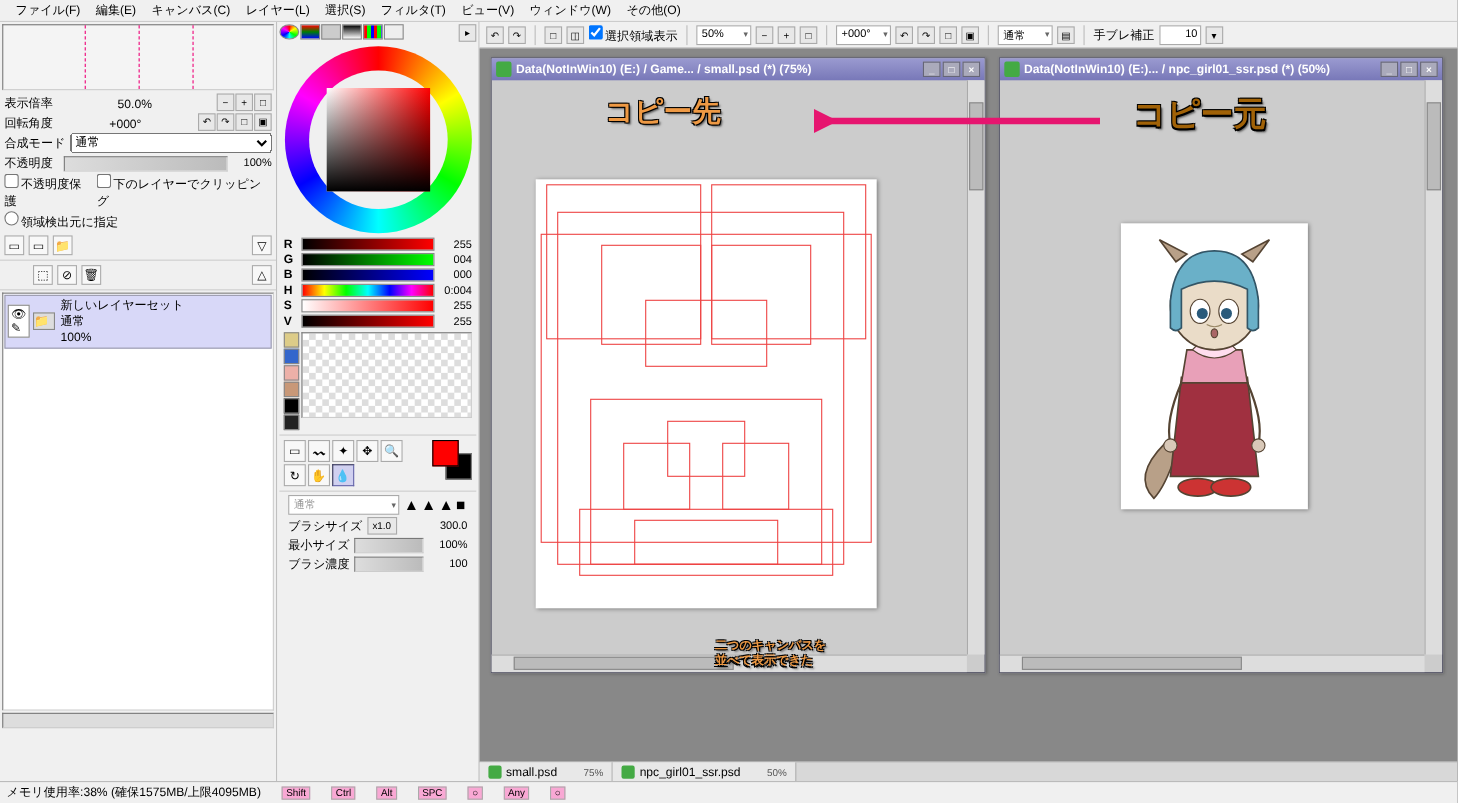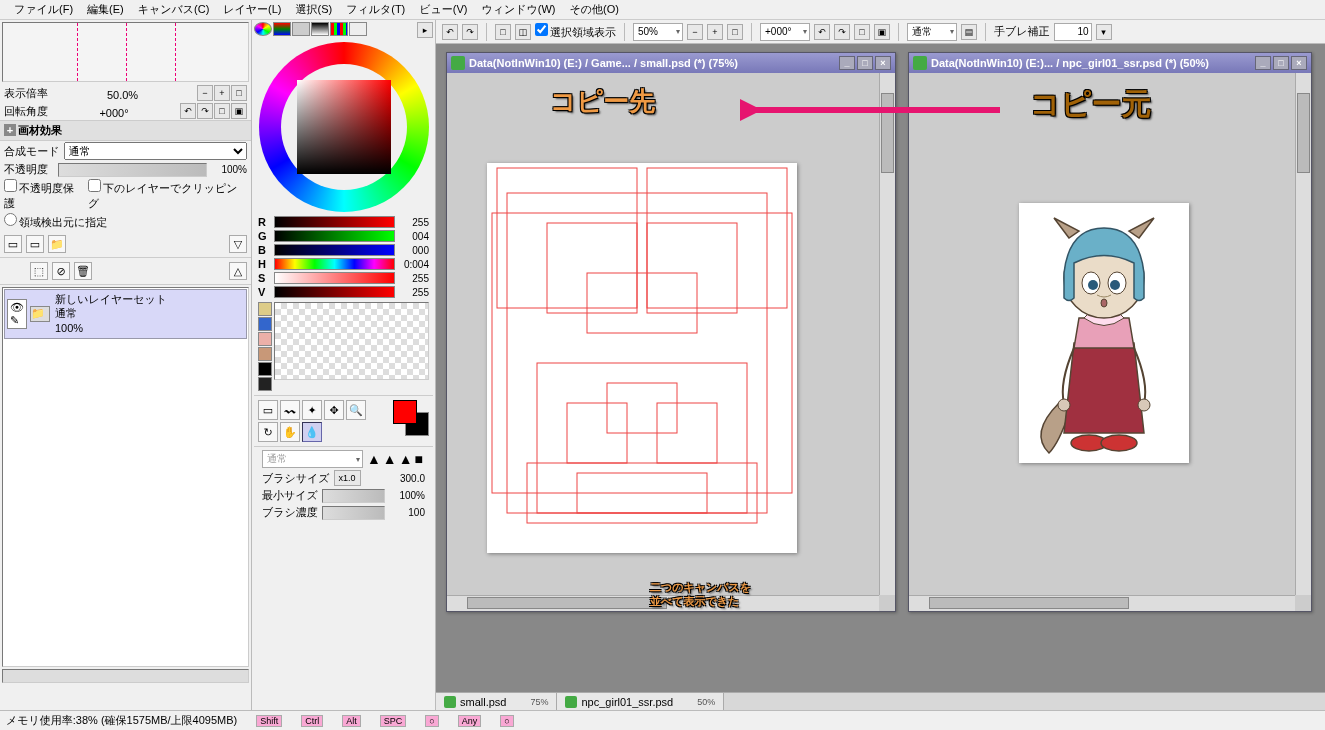--- a/index.html
+++ b/index.html
@@ -122,21 +122,20 @@
   <div class="nav-info">
     <label>回転角度</label>
     <span>+000°</span>
     <div class="btns">
       <div class="sq-btn">↶</div>
       <div class="sq-btn">↷</div>
       <div class="sq-btn">□</div>
       <div class="sq-btn">▣</div>
     </div>
   </div>
-  <div class="section-hdr"><span style="display:inline-block;width:12px;height:12px;background:#888;color:#fff;text-align:center;line-height:12px;margin-right:2px">+</span><span>画材効果</span></div>
   <div class="row">
     <label>合成モード</label>
     <select><option>通常</option></select>
   </div>
   <div class="row">
     <label>不透明度</label>
     <div class="slider-bar"></div>
     <span class="val">100%</span>
   </div>
   <div class="row">

